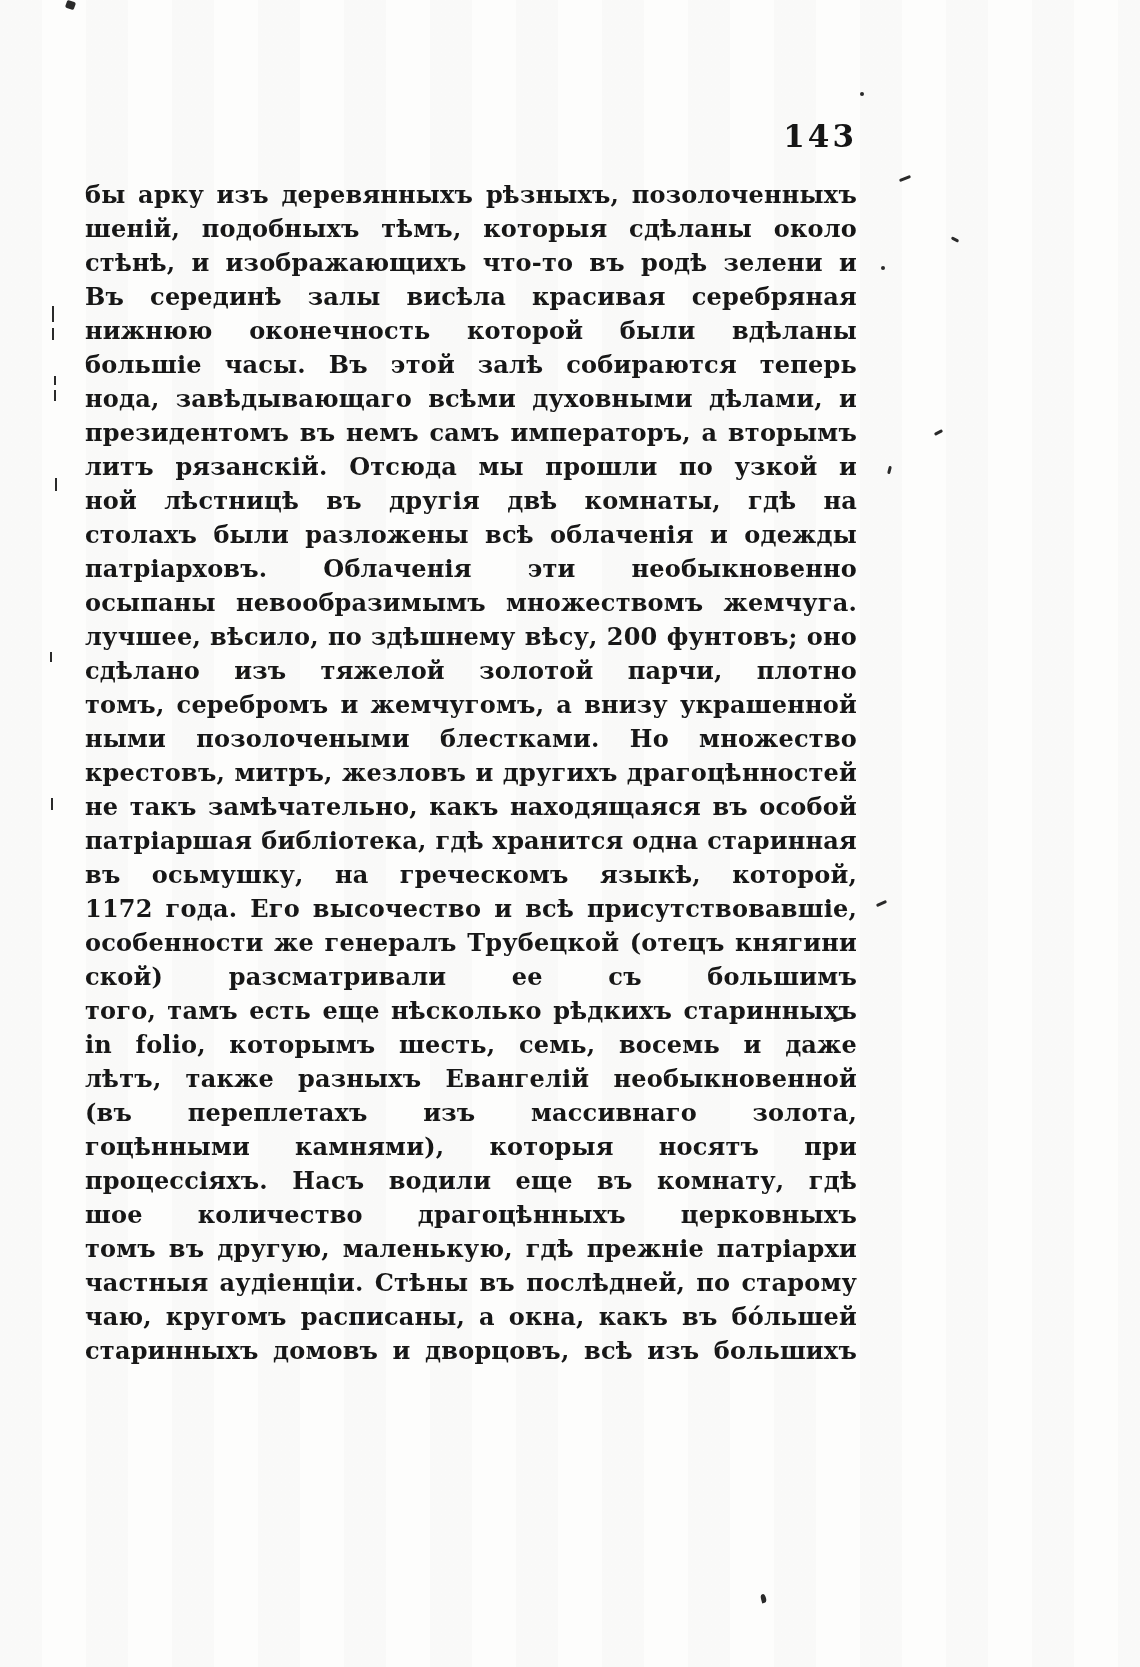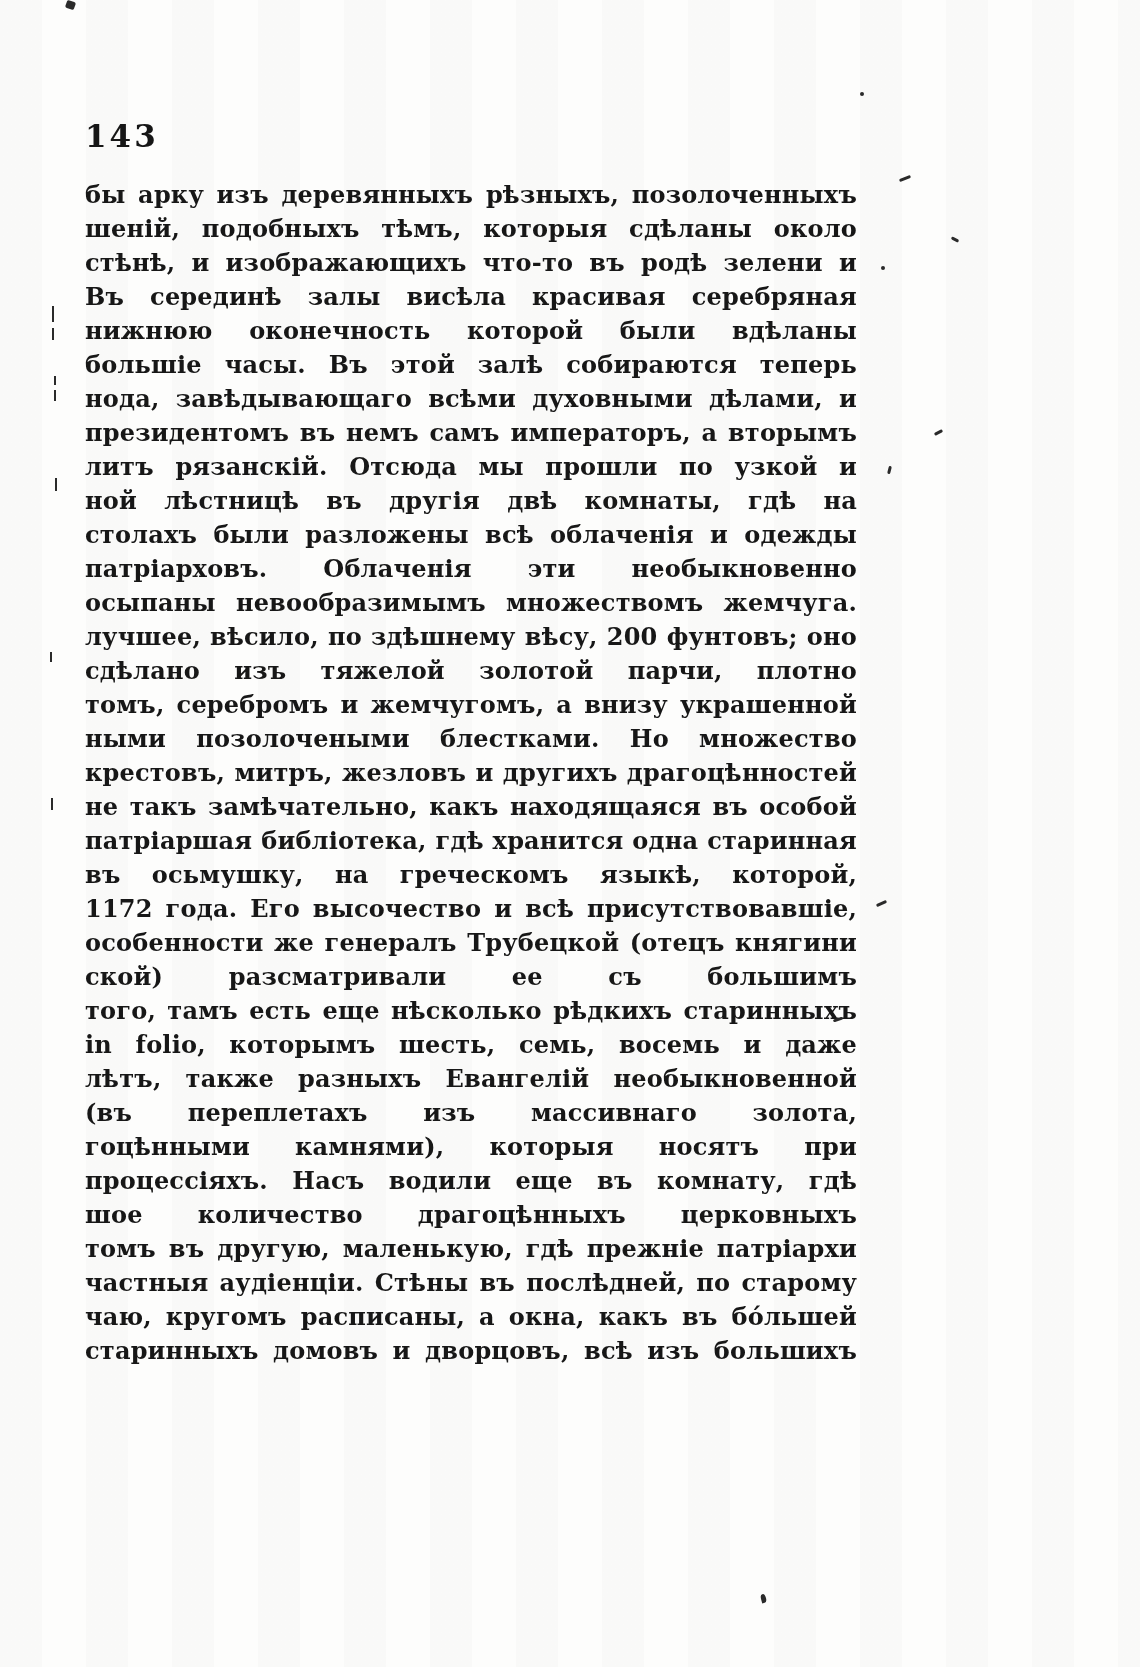--- a/index.html
+++ b/index.html
@@ -21,21 +21,21 @@
       rgba(0,0,0,0.015) 0px, rgba(0,0,0,0.015) 42px,
       rgba(0,0,0,0.0) 42px, rgba(0,0,0,0.0) 86px
     );
     pointer-events: none;
   }
   .page-number {
     position: absolute;
     left: 85px;
     top: 118px;
     width: 772px;
-    text-align: left;
+    text-align: right;
     font-size: 31px;
     font-weight: 700;
     letter-spacing: 3px;
     color: #161616;
   }
   .text-block {
     position: absolute;
     left: 85px;
     top: 178px;
     width: 772px;

